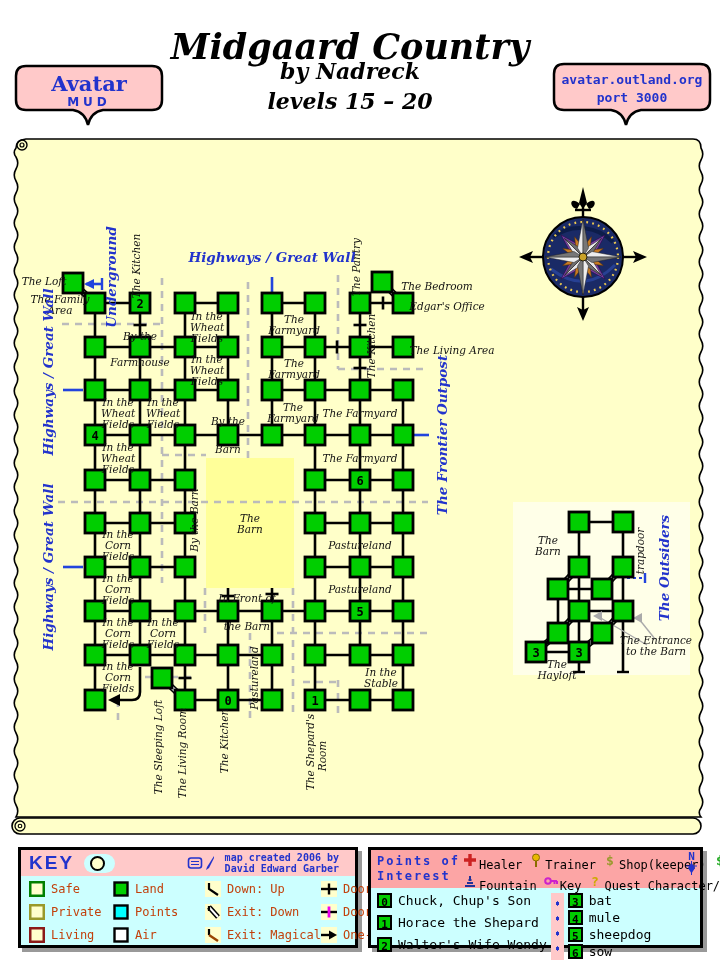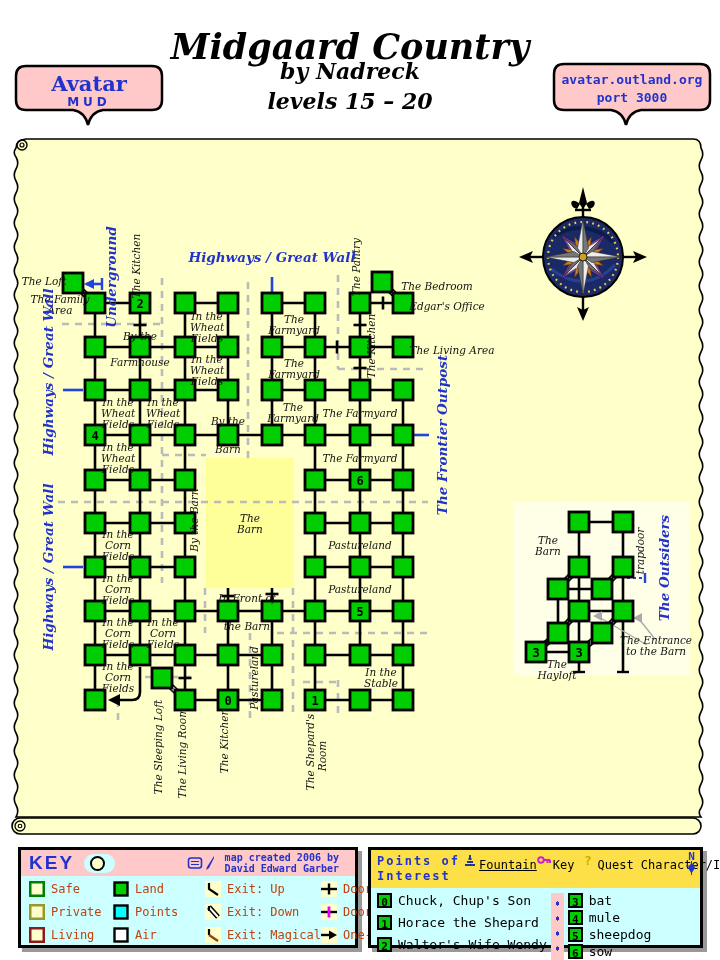--- a/index.html
+++ b/index.html
@@ -22,21 +22,21 @@
              color:#2233CC;padding:0 10px 0 8px;letter-spacing:2px;}
   .key-rand{background:#CCFFFF;border-radius:12px;padding:2px 10px 2px 6px;display:flex;
             gap:5px;align-items:center;font:12px "DejaVu Sans Mono",monospace;color:#000;}
   .rand-circle{display:inline-block;width:11px;height:11px;border:2.5px solid #000;
                border-radius:50%;background:#FFFFCC;}
   .key-credit{margin-left:auto;display:flex;align-items:center;gap:8px;color:#2233CC;
               font:bold 10px "DejaVu Sans Mono",monospace;line-height:1.15;padding-right:16px;text-align:center;}
   .key-grid{display:grid;grid-template-columns:84px 92px 116px 1fr;padding:5px 6px 0 8px;
             row-gap:7px;font:12px "DejaVu Sans Mono",monospace;color:#c2410c;}
   .kcell{display:flex;align-items:center;gap:6px;white-space:nowrap;}
-  .poi-head{background:#fde047;position:relative;padding:3px 4px 3px 6px;
+  .poi-head{background:#fca5a5;position:relative;padding:3px 4px 3px 6px;
             font:12px "DejaVu Sans Mono",monospace;color:#000;height:38px;box-sizing:border-box;}
   .poi-title{position:absolute;left:6px;top:4px;color:#2233CC;font-weight:bold;
              letter-spacing:2px;line-height:1.25;}
   .poi-items{margin-left:86px;line-height:1.45;}
   .poi-items .irow{white-space:nowrap;}
   .poi-n{position:absolute;right:1px;top:1px;color:#2233CC;text-align:center;
          font:bold 11px "DejaVu Sans Mono",monospace;line-height:0.85;padding:1px 2px;}
   .poi-body{display:flex;padding:5px 4px 0 6px;gap:4px;font:13px "DejaVu Sans Mono",monospace;color:#000;}
   .poi-col{flex:0 0 auto;}
   .poi-sep{width:13px;align-self:stretch;background-color:#FFC9C9;
@@ -584,21 +584,21 @@
           <svg class="ic" width="16" height="16">
             <rect x="1.5" y="1.5" width="13" height="13" fill="#00CE00" stroke="#000" stroke-width="2.4"></rect>
           </svg>
           <span>Land</span>
         </span>
         <span class="kcell">
           <svg class="ic" width="16" height="16">
             <rect x="0" y="0" width="16" height="16" fill="#FFFFCC"></rect>
             <path d="M4,2 V8 L13,14" fill="none" stroke="#000" stroke-width="2.2"></path>
           </svg>
-          <span>Exit: Up</span>
+          <span>Down: Up</span>
         </span>
         <span class="kcell">
           <svg class="ic" width="16" height="16">
             <rect x="0" y="0" width="16" height="16" fill="#FFFFCC"></rect>
             <path d="M0,8 H16" stroke="#000" stroke-width="2.4"></path>
             <path d="M8,2.5 V13.5" stroke="#000" stroke-width="2.4"></path>
           </svg>
           <span>Door without Lock</span>
         </span>
         <span class="kcell">
@@ -661,21 +661,31 @@
       </div>
 </div>
 
 <div class="box poi-box">
   <div class="poi-head">
     <div class="poi-title">
       <div>Points of</div>
       <div>Interest</div>
     </div>
     <div class="poi-items" id="poi-items">
-          <div class="irow"><span style="margin-right:0;vertical-align:middle;text-decoration:underline;"><svg class="ic" width="16" height="16">
+          <div class="irow"><span style="margin-right:7px;vertical-align:middle;"><svg class="ic" width="16" height="16">
+                <path d="M7,1 V13 M1,7 H13" stroke="#CC2222" stroke-width="3.4"></path>
+              </svg>Healer</span><span style="margin-right:7px;vertical-align:middle;"><svg class="ic" width="16" height="16">
+                <circle cx="7" cy="4.5" r="3.5" fill="#E8B800" stroke="#8A6D00"></circle>
+                <path d="M7,8 V14" stroke="#8A6D00" stroke-width="2"></path>
+              </svg>Trainer</span><span style="margin-right:7px;vertical-align:middle;"><svg class="ic" width="16" height="16">
+                <text x="7" y="12" text-anchor="middle" style="font:bold 13px 'DejaVu Sans Mono',monospace" fill="#99992B">$</text>
+              </svg>Shop(keeper)</span><span style="margin-right:7px;vertical-align:middle;"><svg class="ic" width="16" height="16">
+                <text x="7" y="12" text-anchor="middle" style="font:bold 13px 'DejaVu Sans Mono',monospace" fill="#22AA22">$</text>
+              </svg>Bank(er)</span></div>
+          <div class="irow"><span style="margin-right:7px;vertical-align:middle;"><svg class="ic" width="16" height="16">
                 <path d="M2,12 H12 M4,9 H10 M5.5,6 H8.5 M7,2 V6" stroke="#223399" stroke-width="2"></path>
               </svg>Fountain</span><span style="margin-right:7px;vertical-align:middle;"><svg class="ic" width="16" height="16">
                 <circle cx="4" cy="7" r="2.8" fill="none" stroke="#CC22CC" stroke-width="2"></circle>
                 <path d="M7,7 H13 M10.5,7 V10 M13,7 V10" stroke="#CC22CC" stroke-width="2"></path>
               </svg>Key</span><span style="margin-right:7px;vertical-align:middle;"><svg class="ic" width="16" height="16">
                 <text x="7" y="12" text-anchor="middle" style="font:bold 13px 'DejaVu Sans Mono',monospace" fill="#CCAA00">?</text>
               </svg>Quest Character/Item</span></div>
         </div>
     <div class="poi-n">
       <div>N</div>

